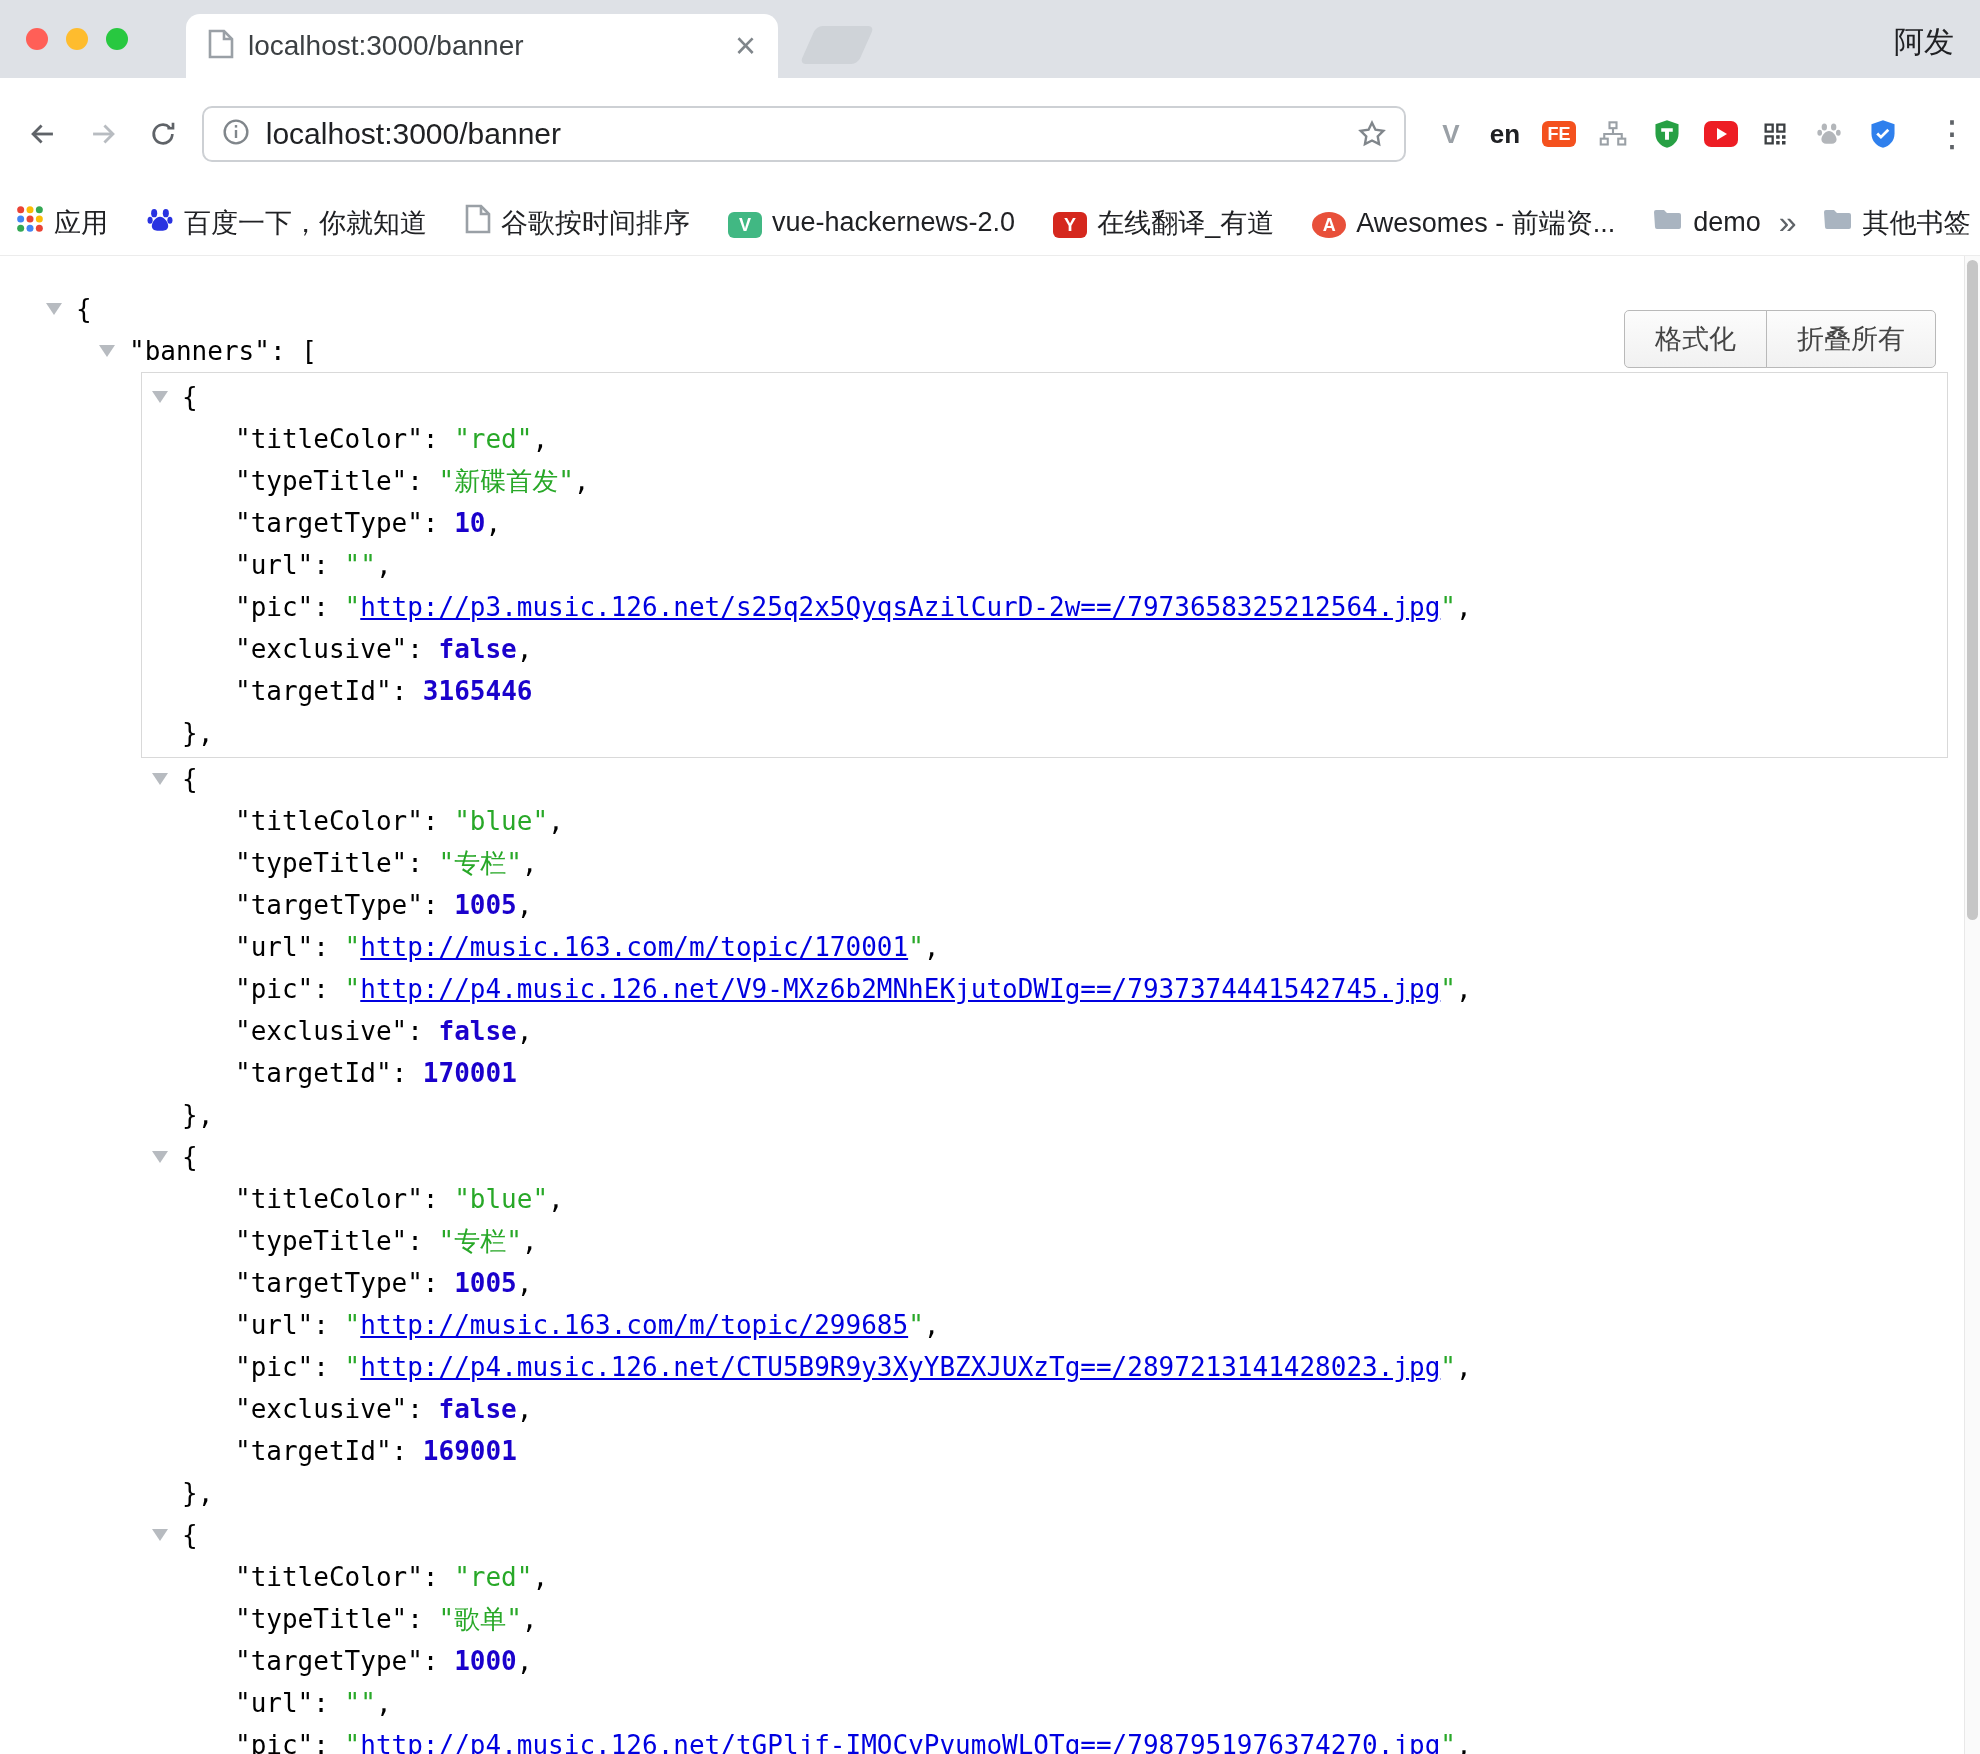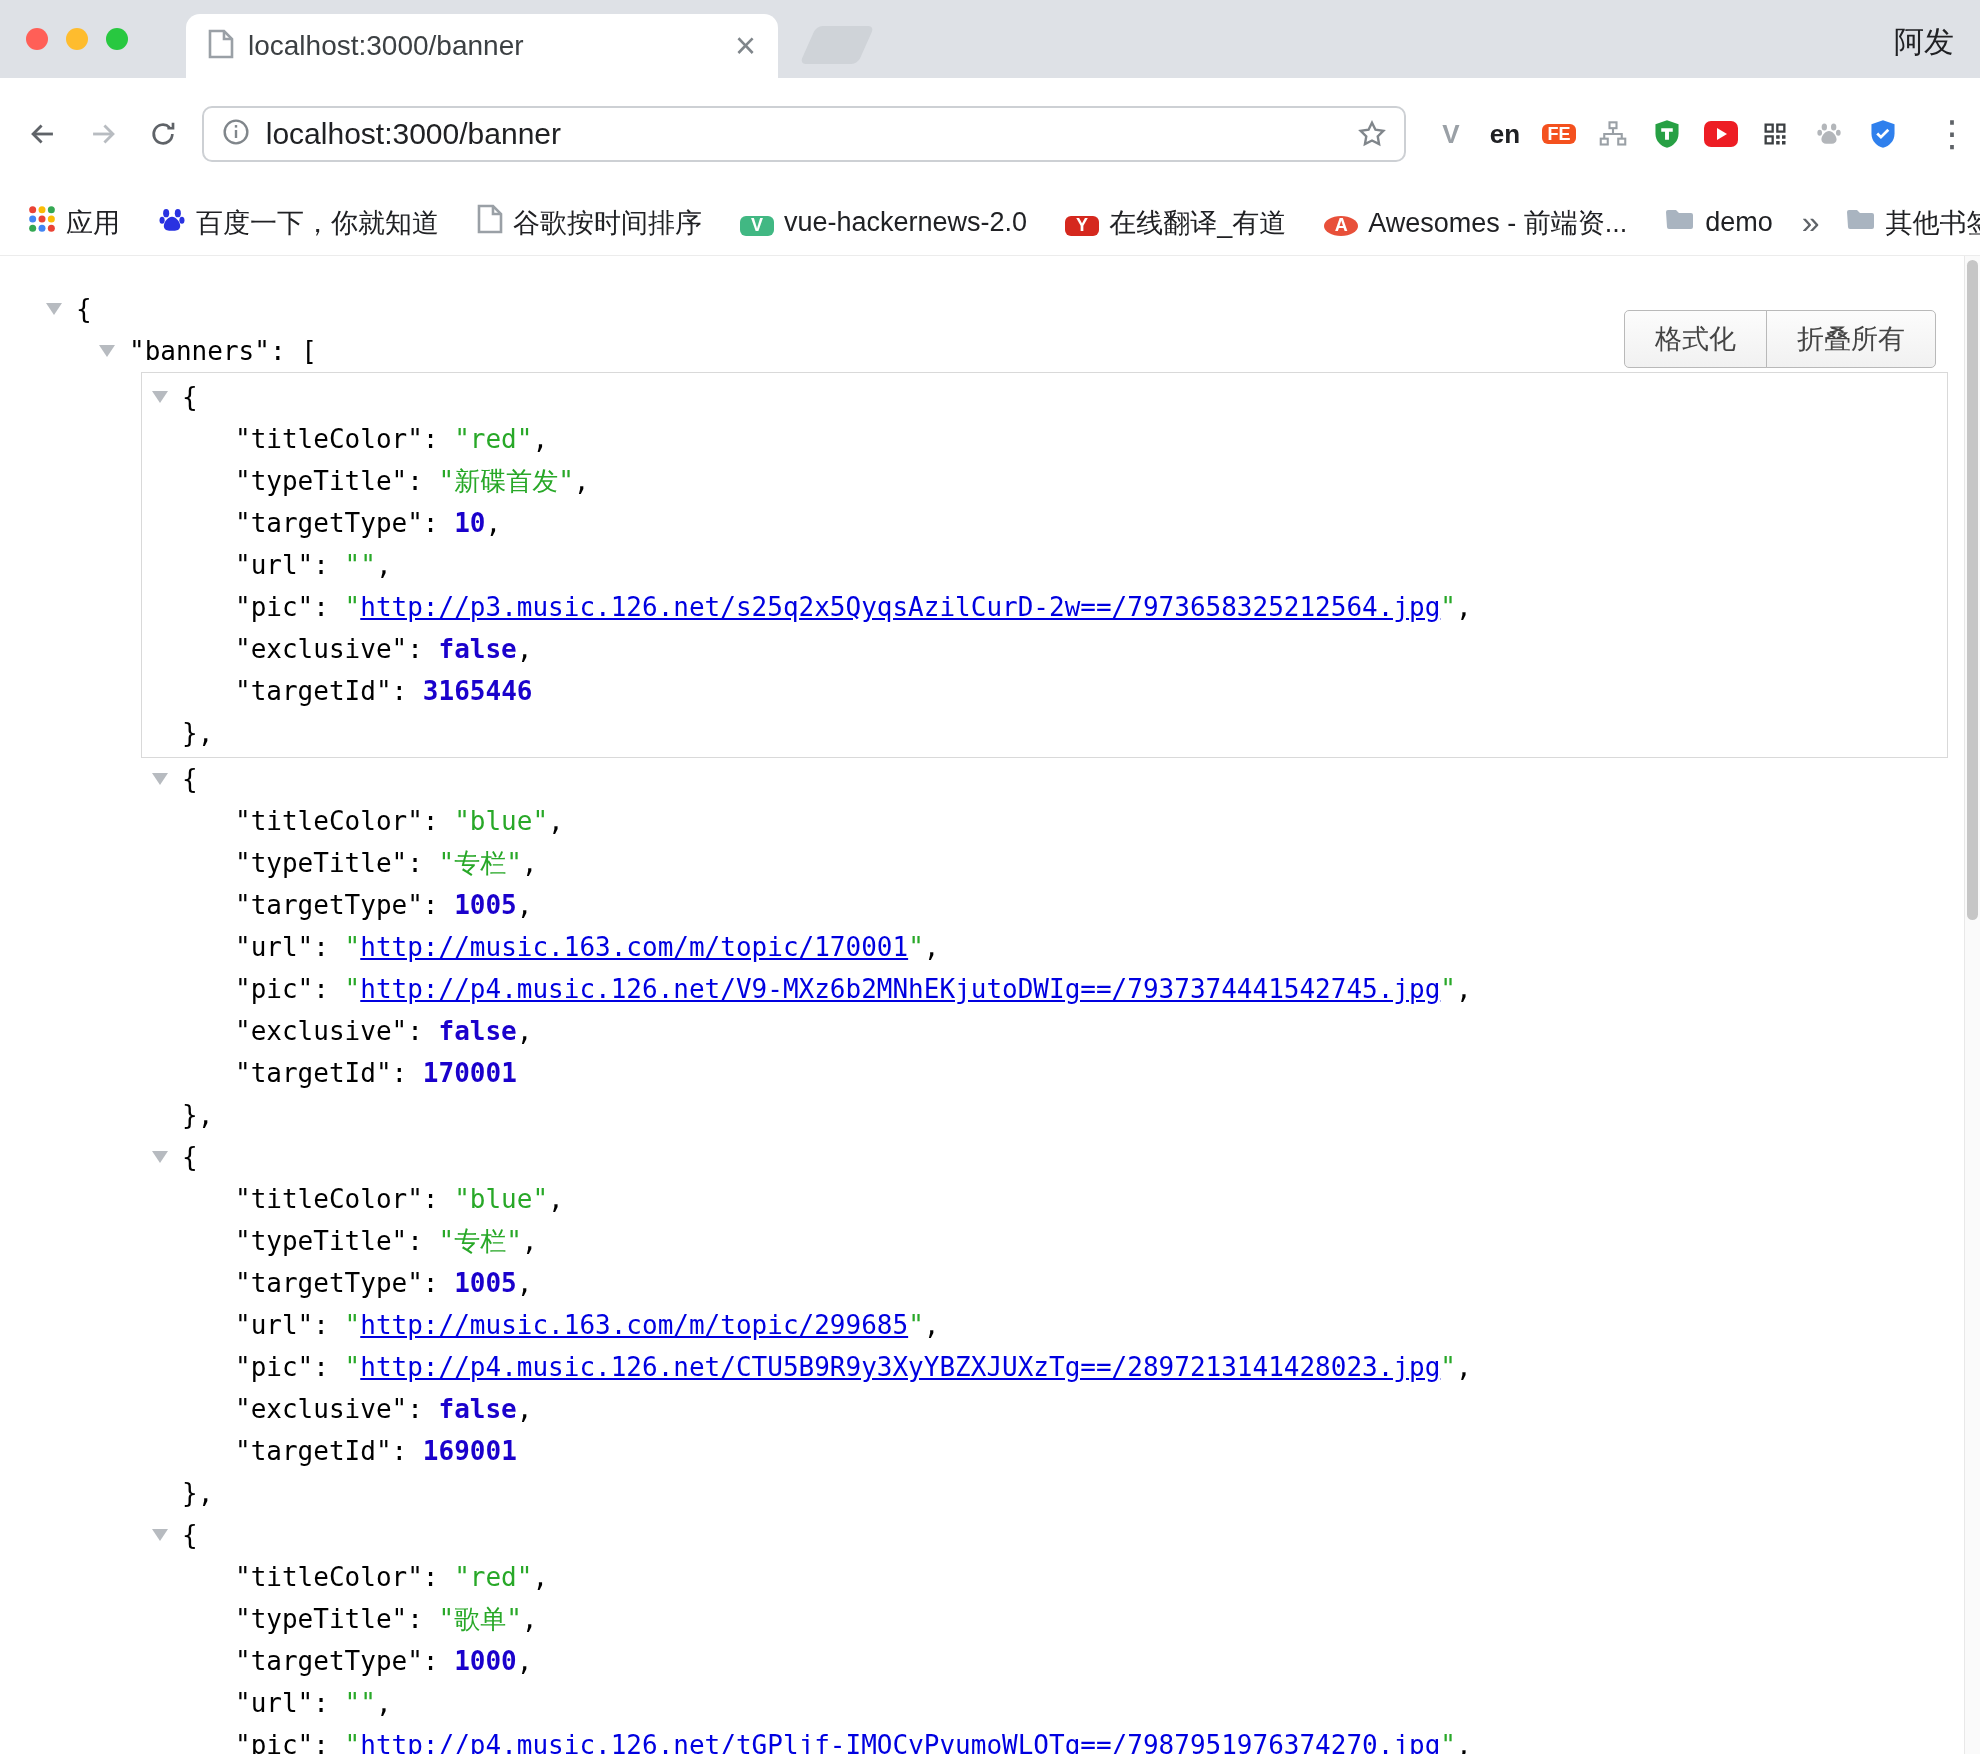--- a/index.html
+++ b/index.html
@@ -23,27 +23,27 @@
 
   
   .toolbar { height:112px; background:#fff; display:flex; align-items:center; padding:0 16px; gap:6px; }
   .nav-btn { width:54px; height:54px; display:flex; align-items:center; justify-content:center; border-radius:50%; }
   .urlbar { width:1206px; height:56px; border:2px solid #cdd0d4; border-radius:10px;
             display:flex; align-items:center; padding:0 16px; gap:14px; background:#fff; margin-left:6px; }
   .url-text { font-size:30px; color:#202124; white-space:nowrap; }
   .url-star { margin-left:auto; display:flex; }
   .ext-row { display:flex; align-items:center; gap:16px; margin-left:20px; }
   .ext { width:38px; height:38px; display:flex; align-items:center; justify-content:center; cursor:pointer; }
-  .badge { display:inline-flex; width:34px; height:20px; align-items:center; justify-content:center;
+  .badge { display:inline-flex; width:34px; height:26px; align-items:center; justify-content:center;
            font-weight:bold; font-size:18px; }
   .menu-dots { margin-left:26px; font-size:36px; color:#5f6368; cursor:pointer; width:30px; text-align:center; }
 
   
-  .bookmarks { height:66px; background:#fff; display:flex; align-items:center; padding:0 28px;
-               gap:29px; border-bottom:1px solid #ececec; }
+  .bookmarks { height:66px; background:#fff; display:flex; align-items:center; padding:0 16px;
+               gap:18px; border-bottom:1px solid #ececec; }
   .bm { display:flex; align-items:center; gap:10px; font-size:27px; color:#202124; white-space:nowrap; cursor:pointer; }
   .bm-right { margin-left:auto; display:flex; align-items:center; gap:26px; }
   .chev { font-size:32px; color:#5f6368; cursor:pointer; }
 
   
   .page { position:relative; height:1498px; background:#fff; }
   .actions { position:absolute; top:22px; right:44px; display:flex; }
   .gbtn { height:58px; font-family:"Liberation Sans",sans-serif; font-size:27px; color:#444;
           background:linear-gradient(#fcfcfc,#f1f1f1); border:1px solid #b9b9b9; border-radius:5px;
           padding:0 30px; cursor:pointer; }

